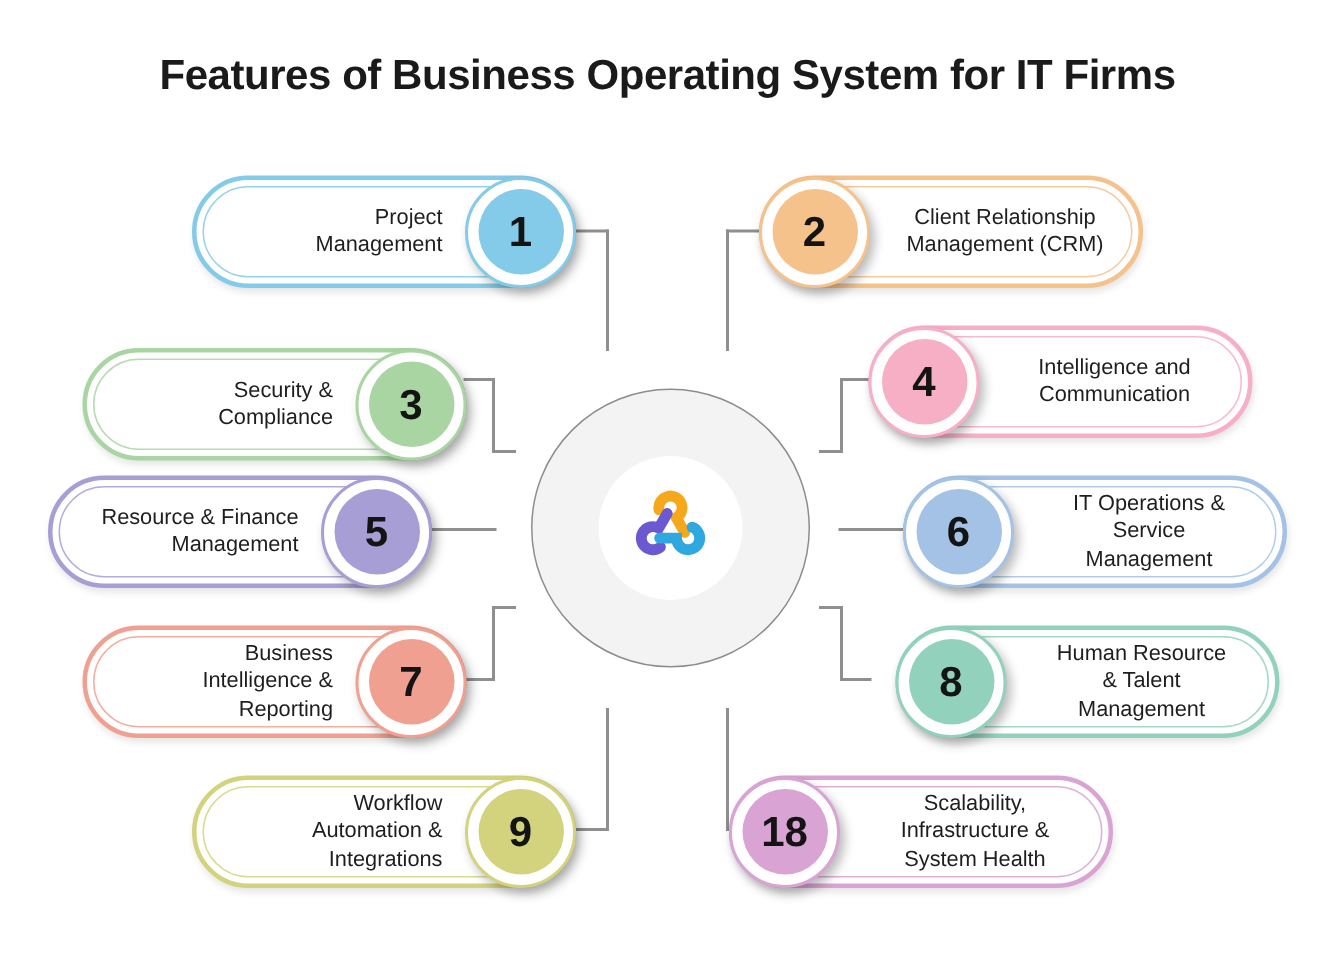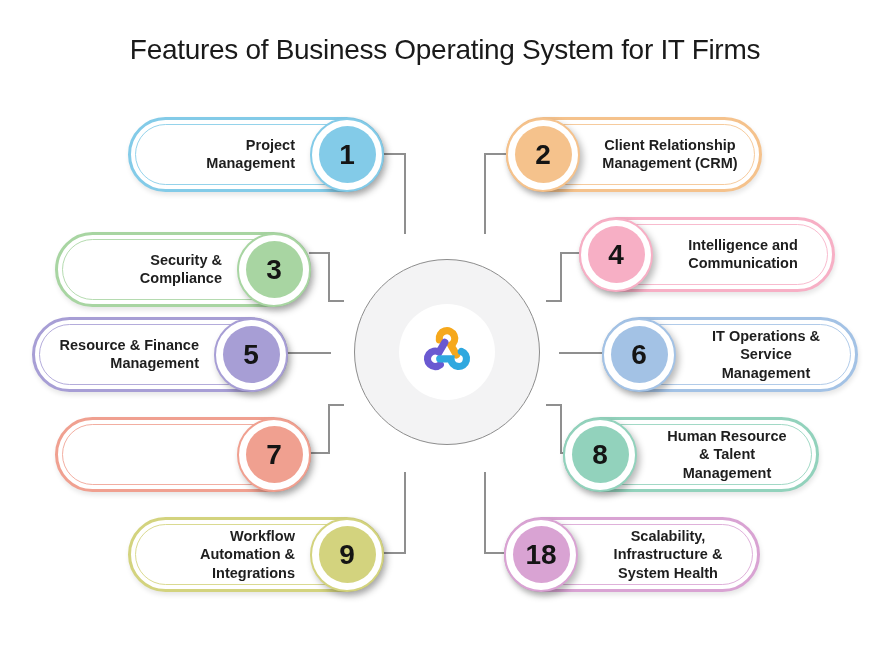--- a/index.html
+++ b/index.html
@@ -2,36 +2,36 @@
 <html><head>
 <meta charset="utf-8">
 <style>
   html,body{margin:0;padding:0;}
   body{
     width:890px;height:650px;background:#ffffff;position:relative;overflow:hidden;
     font-family:"Liberation Sans", sans-serif;
   }
   .title{
     position:absolute;left:0;top:34px;width:890px;text-align:center;
-    font-size:28px;font-weight:400;color:#1a1a1a;letter-spacing:-0.3px;
+    font-size:28px;font-weight:700;color:#1a1a1a;letter-spacing:-0.3px;
   }
   
   .pill{
     position:absolute;width:256px;height:75px;background:#fff;
     border:3px solid var(--c);border-radius:42px;
     box-shadow:1px 3px 5px rgba(0,0,0,0.10);
     box-sizing:border-box;
   }
   .pill-inner{
     position:absolute;inset:4px;border:1.5px solid var(--c);
     border-radius:36px;opacity:.85;pointer-events:none;
   }
   .pill-label{
     position:absolute;top:50%;transform:translateY(-50%);
-    font-weight:700;font-size:14.5px;line-height:1.28;color:#1e1e1e;
+    font-weight:400;font-size:14.5px;line-height:1.28;color:#1e1e1e;
     white-space:pre-line;
   }
   .left  .pill-label{left:14px;right:86px;text-align:right;}
   .right .pill-label{left:86px;right:14px;text-align:center;}
   .num-outer{
     position:absolute;top:50%;transform:translateY(-50%);
     width:70px;height:70px;border-radius:50%;background:#fff;
     border:2px solid var(--c);
     box-shadow:3px 4px 7px rgba(0,0,0,0.28);
     display:flex;align-items:center;justify-content:center;
@@ -40,22 +40,22 @@
   .right .num-outer{left:-3px;}
   .num-core{
     width:57px;height:57px;border-radius:50%;background:var(--c);
     display:flex;align-items:center;justify-content:center;
     font-weight:700;font-size:28px;color:#141414;
   }
   
   .p1{left:128px;top:117px}.p2{left:506px;top:117px}
   .p3{left:55px;top:232px}.p4{left:579px;top:217px}
   .p5{left:32px;top:317px}.p6{left:602px;top:317px}
-  .p7{left:55px;top:417px}.p8{left:563px;top:417px}
-  .p9{left:128px;top:517px}.p10{left:504px;top:517px}
+  .p7{left:55px;top:417px}.p8{left:597px;top:417px}
+  .p9{left:128px;top:517px}.p10{left:486px;top:517px}
   
   .ln{position:absolute;background:#8f8f8f;}
   .h{height:1.5px;}.v{width:1.5px;}
   .c1a{left:383px;top:153px;width:23px}.c1b{left:404px;top:153px;height:81px}
   .c2a{left:484px;top:153px;width:23px}.c2b{left:484px;top:153px;height:81px}
   .c3a{left:309px;top:252px;width:21px}.c3b{left:328px;top:252px;height:49px}.c3c{left:328px;top:300px;width:16px}
   .c4a{left:560px;top:252px;width:21px}.c4b{left:560px;top:252px;height:49px}.c4c{left:546px;top:300px;width:16px}
   .c5{left:287px;top:352px;width:44px}
   .c6{left:559px;top:352px;width:44px}
   .c7a{left:309px;top:452px;width:21px}.c7b{left:328px;top:404px;height:49px}.c7c{left:328px;top:404px;width:16px}
@@ -165,20 +165,23 @@
     <div class="pill-label">IT Operations &amp;
 Service
 Management</div>
     <div class="num-outer">
       <div class="num-core">6</div>
     </div>
   </div>
 
   <div class="pill left p7" style="--c: #F0A090;">
     <div class="pill-inner"></div>
+    <div class="pill-label">Business
+Intelligence &amp;
+Reporting</div>
     <div class="num-outer">
       <div class="num-core">7</div>
     </div>
   </div>
 
   <div class="pill right p8" style="--c: #92D2BC;">
     <div class="pill-inner"></div>
     <div class="pill-label">Human Resource
 &amp; Talent
 Management</div>

